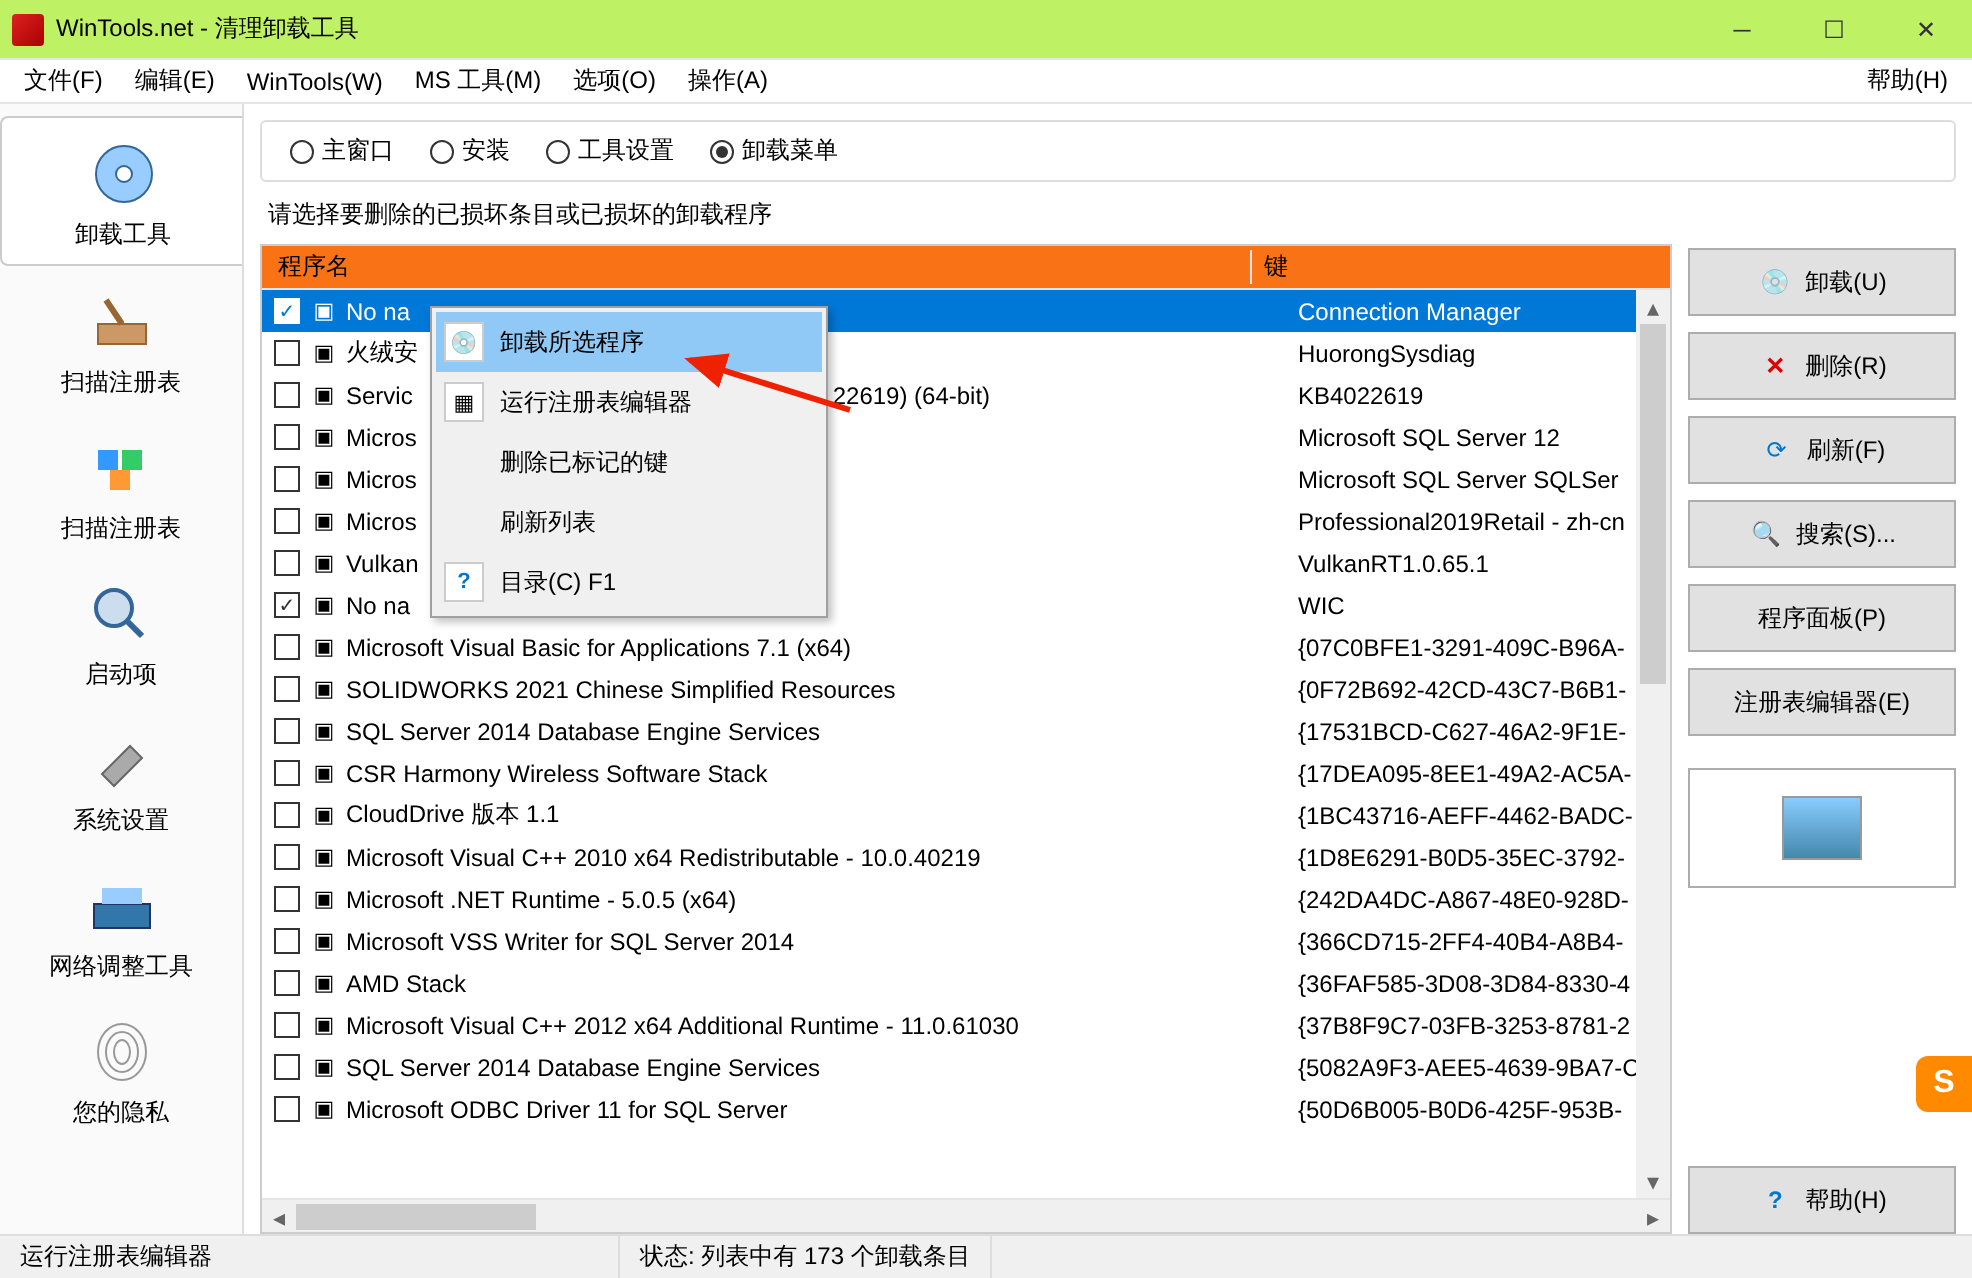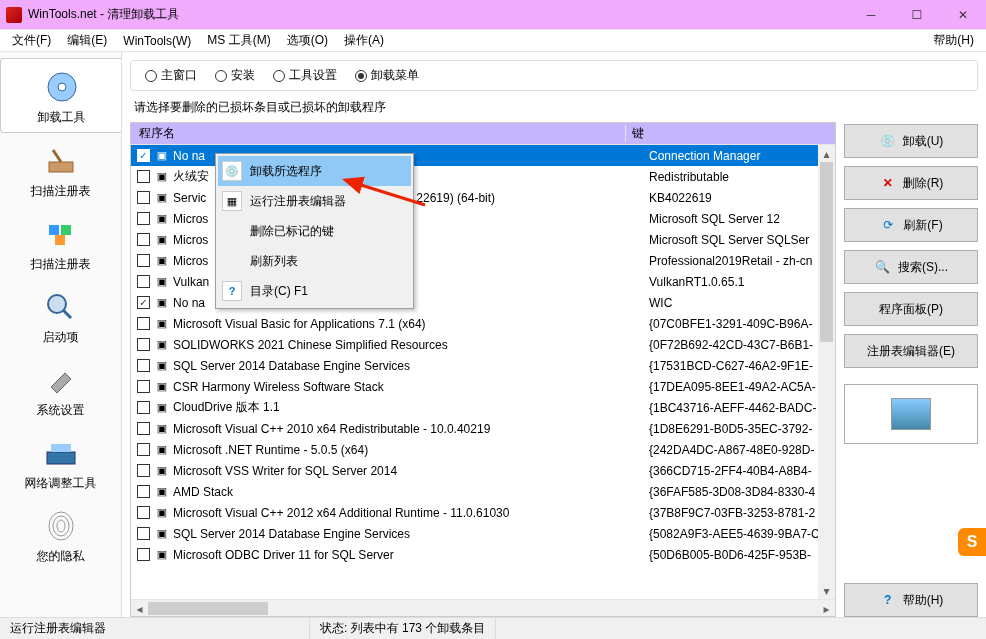--- a/index.html
+++ b/index.html
@@ -1,19 +1,19 @@
 <!DOCTYPE html>
 <html><head>
 <meta charset="utf-8">
 <style>
 * { box-sizing: border-box; margin: 0; padding: 0; font-family: "Microsoft YaHei", "Segoe UI", sans-serif; font-size: 12px; }
 body { background: #fff; width: 986px; height: 639px; overflow: hidden; position: relative; }
 
 
-.titlebar { height: 30px; background: #f0abfc; border-bottom: 1px solid #e5e5e5; display: flex; align-items: center; padding-left: 6px; }
+.titlebar { height: 30px; background: #bef264; border-bottom: 1px solid #e5e5e5; display: flex; align-items: center; padding-left: 6px; }
 .titlebar-icon { width: 16px; height: 16px; background: linear-gradient(135deg,#d22,#a00); border-radius: 2px; margin-right: 6px; }
 .titlebar-text { flex: 1; font-size: 12px; }
 .win-btns { display: flex; }
 .win-btn { width: 46px; height: 30px; display: flex; align-items: center; justify-content: center; color: #333; }
 
 
 .menubar { height: 22px; display: flex; align-items: center; padding: 0 4px; border-bottom: 1px solid #e5e5e5; }
 .menubar-item { padding: 2px 8px; cursor: default; }
 .menubar-spacer { flex: 1; }
 
@@ -37,21 +37,21 @@
 .radio-dot.on::after { content: ""; position: absolute; left: 2px; top: 2px; width: 6px; height: 6px; background: #333; border-radius: 50%; }
 
 
 .instr { padding: 2px 0 6px 12px; }
 
 
 .inner { flex: 1; display: flex; gap: 8px; margin-left: 8px; min-height: 0; }
 
 
 .list-panel { flex: 1; border: 1px solid #ccc; display: flex; flex-direction: column; min-width: 0; }
-.list-header { display: flex; background: #c4b5fd; border-bottom: 1px solid #e5e5e5; height: 22px; align-items: center; }
+.list-header { display: flex; background: #f97316; border-bottom: 1px solid #e5e5e5; height: 22px; align-items: center; }
 .lh-col1 { width: 495px; padding-left: 8px; border-right: 1px solid #e5e5e5; }
 .lh-col2 { flex: 1; padding-left: 6px; }
 .list-body { flex: 1; overflow: hidden; position: relative; background: #fff; }
 .row { display: flex; align-items: center; height: 21px; padding-left: 6px; white-space: nowrap; }
 .row.sel { background: #0078d7; color: #fff; }
 .row .cb { width: 13px; height: 13px; border: 1px solid #333; background: #fff; margin-right: 4px; flex-shrink: 0; display: flex; align-items: center; justify-content: center; font-size: 10px; color: #333; }
 .row .ic { width: 16px; height: 16px; margin-right: 3px; flex-shrink: 0; display: inline-flex; align-items: center; justify-content: center; font-size: 11px; }
 .row .col1 { width: 470px; overflow: hidden; text-overflow: ellipsis; }
 .row .col2 { flex: 1; overflow: hidden; text-overflow: ellipsis; padding-left: 6px; }
 .row.sel .cb { border-color: #fff; color: #0078d7; background:#fff; }
@@ -212,21 +212,21 @@
           <div class="row sel">
               <span class="cb">✓</span>
               <span class="ic">▣</span>
               <span class="col1">No na</span>
               <span class="col2">Connection Manager</span>
             </div>
             <div class="row">
               <span class="cb"></span>
               <span class="ic">▣</span>
               <span class="col1">火绒安</span>
-              <span class="col2">Redistributable</span>
+              <span class="col2">HuorongSysdiag</span>
             </div>
             <div class="row">
               <span class="cb"></span>
               <span class="ic">▣</span>
               <span class="col1">Servic<span style="margin-left: 210px;">22619) (64-bit)</span></span>
               <span class="col2">KB4022619</span>
             </div>
             <div class="row">
               <span class="cb"></span>
               <span class="ic">▣</span>

